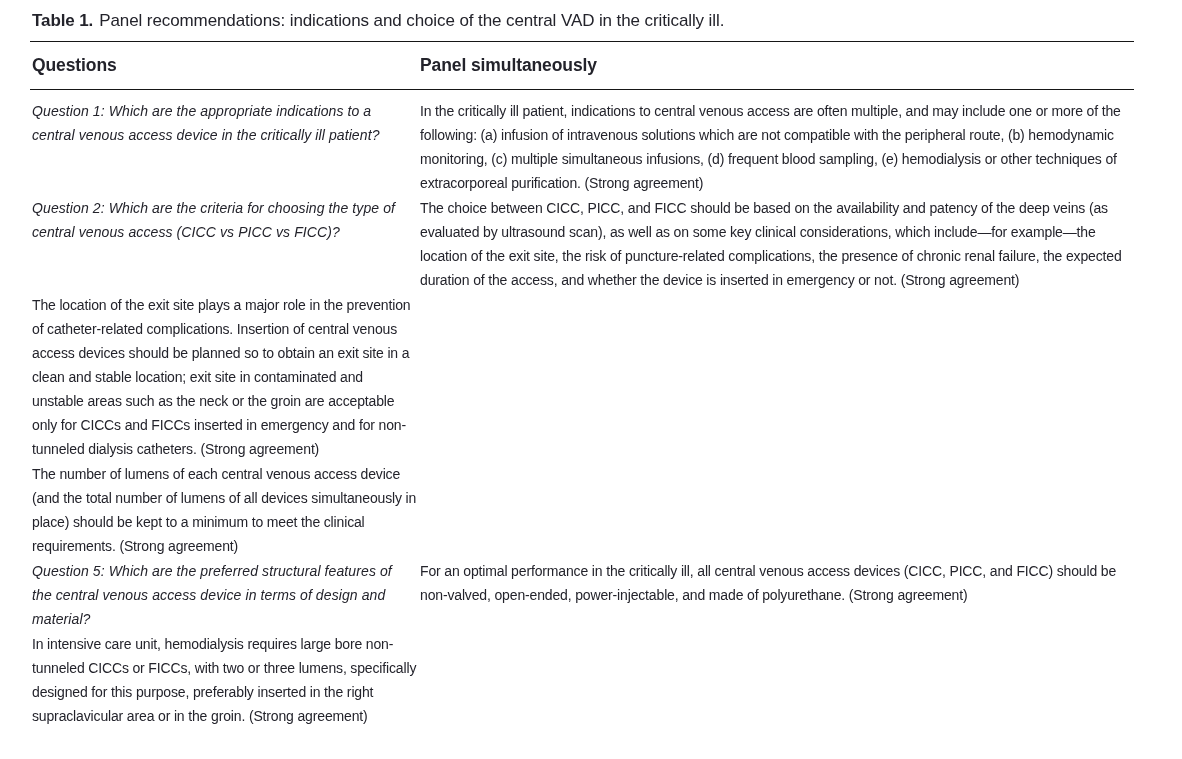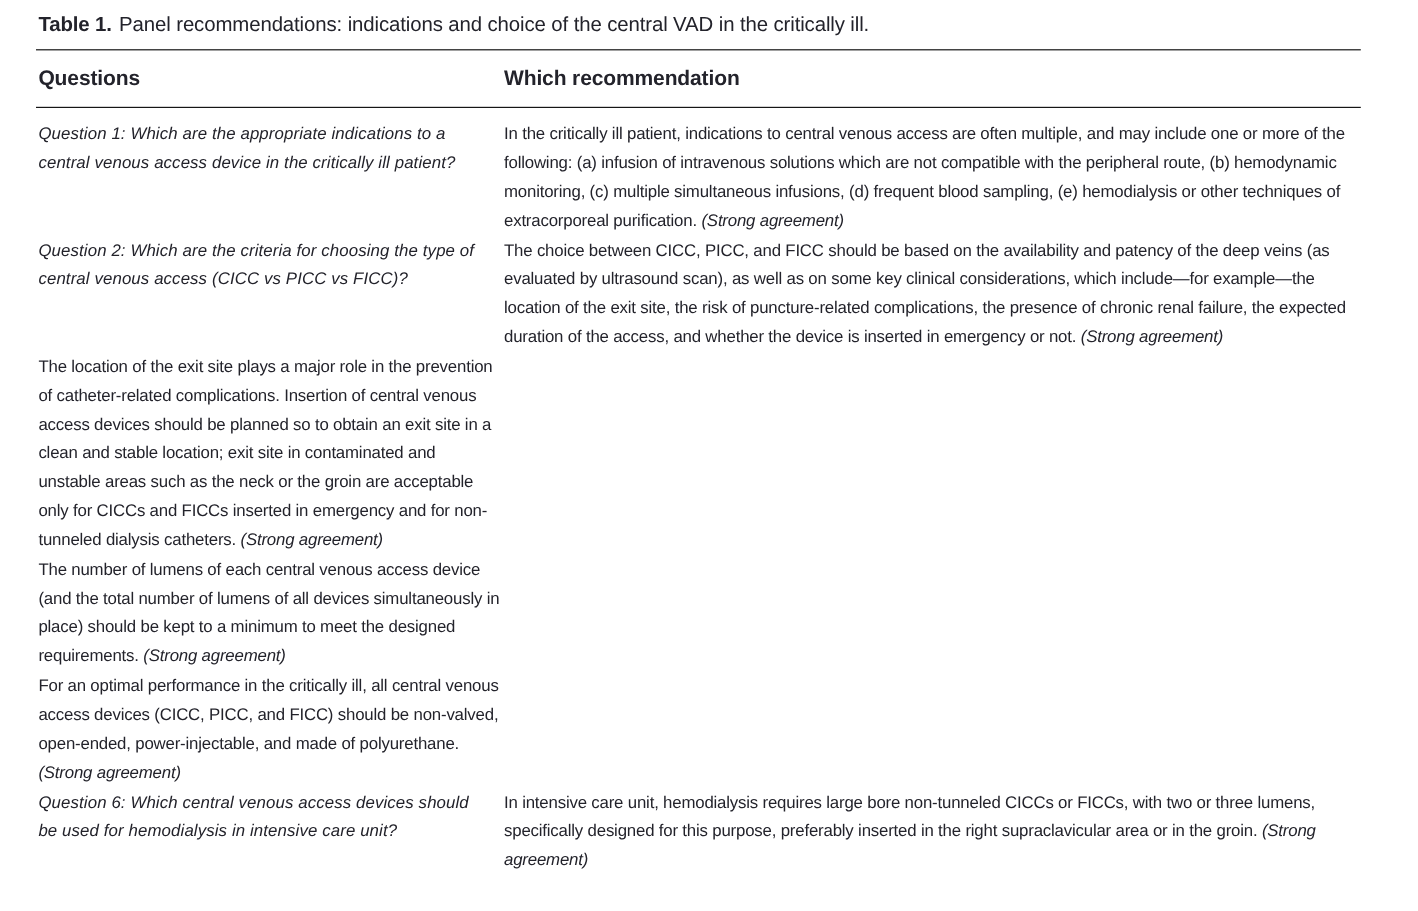--- a/index.html
+++ b/index.html
@@ -61,37 +61,36 @@
   }
   .q-cell {
     font-style: italic;
     padding-right: 22px;
     letter-spacing: 0.1px;
   }
   .a-cell {
     padding-right: 2px;
   }
   .agreement {
-    font-style: italic;
   }
 </style>
 </head>
 <body>
 
 <div class="table-wrap">
 
   <div class="table-title">
     <span class="title-label">Table 1.</span><span>Panel recommendations: indications and choice of the central VAD in the critically ill.</span>
   </div>
 
   <hr class="rule">
 
   <div class="header-row">
     <div>Questions</div>
-    <div>Which recommendation</div>
+    <div>Panel simultaneously</div>
   </div>
 
   <hr class="rule">
 
   <div class="rows">
 
     <div class="row">
       <div class="cell q-cell">Question 1: Which are the appropriate indications to a central venous access device in the critically ill patient?</div>
       <div class="cell a-cell">
         <span>In the critically ill patient, indications to central venous access are often multiple, and may include one or more of the following: (a) infusion of intravenous solutions which are not compatible with the peripheral route, (b) hemodynamic monitoring, (c) multiple simultaneous infusions, (d) frequent blood sampling, (e) hemodialysis or other techniques of extracorporeal purification.</span>
@@ -109,34 +108,34 @@
 
     <div class="row">
       <div class="cell a-cell">
         <span>The location of the exit site plays a major role in the prevention of catheter-related complications. Insertion of central venous access devices should be planned so to obtain an exit site in a clean and stable location; exit site in contaminated and unstable areas such as the neck or the groin are acceptable only for CICCs and FICCs inserted in emergency and for non-tunneled dialysis catheters.</span>
         <span class="agreement">(Strong agreement)</span>
       </div>
     </div>
 
     <div class="row">
       <div class="cell a-cell">
-        <span>The number of lumens of each central venous access device (and the total number of lumens of all devices simultaneously in place) should be kept to a minimum to meet the designed requirements.</span>
+        <span>The number of lumens of each central venous access device (and the total number of lumens of all devices simultaneously in place) should be kept to a minimum to meet the clinical requirements.</span>
         <span class="agreement">(Strong agreement)</span>
       </div>
     </div>
 
     <div class="row">
+      <div class="cell q-cell">Question 5: Which are the preferred structural features of the central venous access device in terms of design and material?</div>
       <div class="cell a-cell">
         <span>For an optimal performance in the critically ill, all central venous access devices (CICC, PICC, and FICC) should be non-valved, open-ended, power-injectable, and made of polyurethane.</span>
         <span class="agreement">(Strong agreement)</span>
       </div>
     </div>
 
     <div class="row">
-      <div class="cell q-cell">Question 6: Which central venous access devices should be used for hemodialysis in intensive care unit?</div>
       <div class="cell a-cell">
         <span>In intensive care unit, hemodialysis requires large bore non-tunneled CICCs or FICCs, with two or three lumens, specifically designed for this purpose, preferably inserted in the right supraclavicular area or in the groin.</span>
         <span class="agreement">(Strong agreement)</span>
       </div>
     </div>
 
   </div>
 </div>
 
 </body></html>

